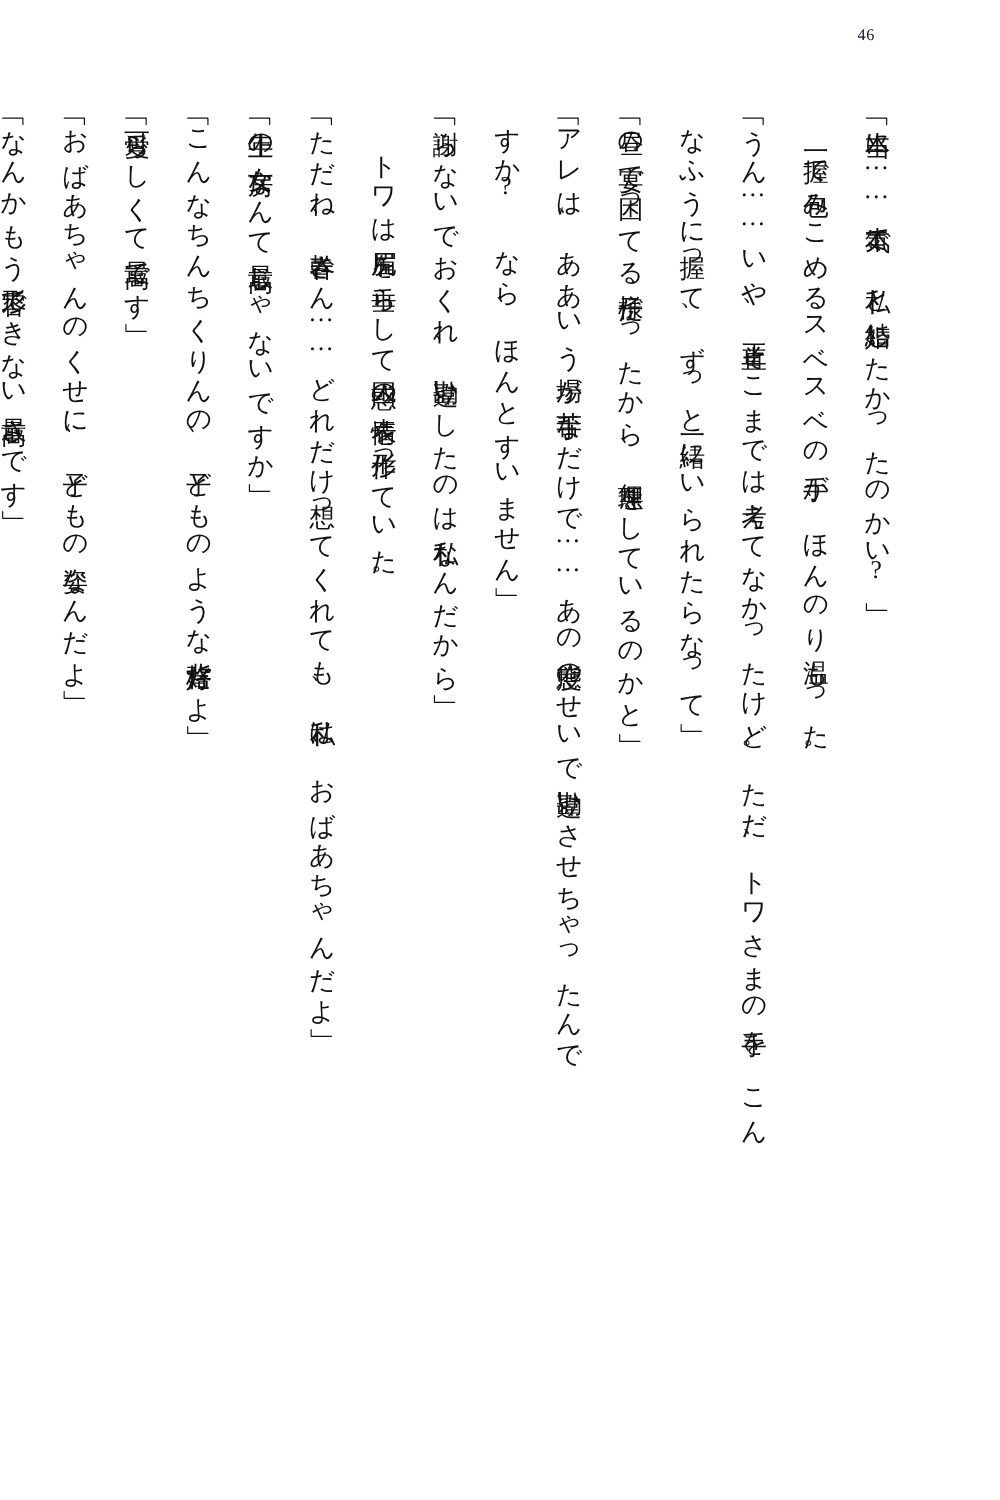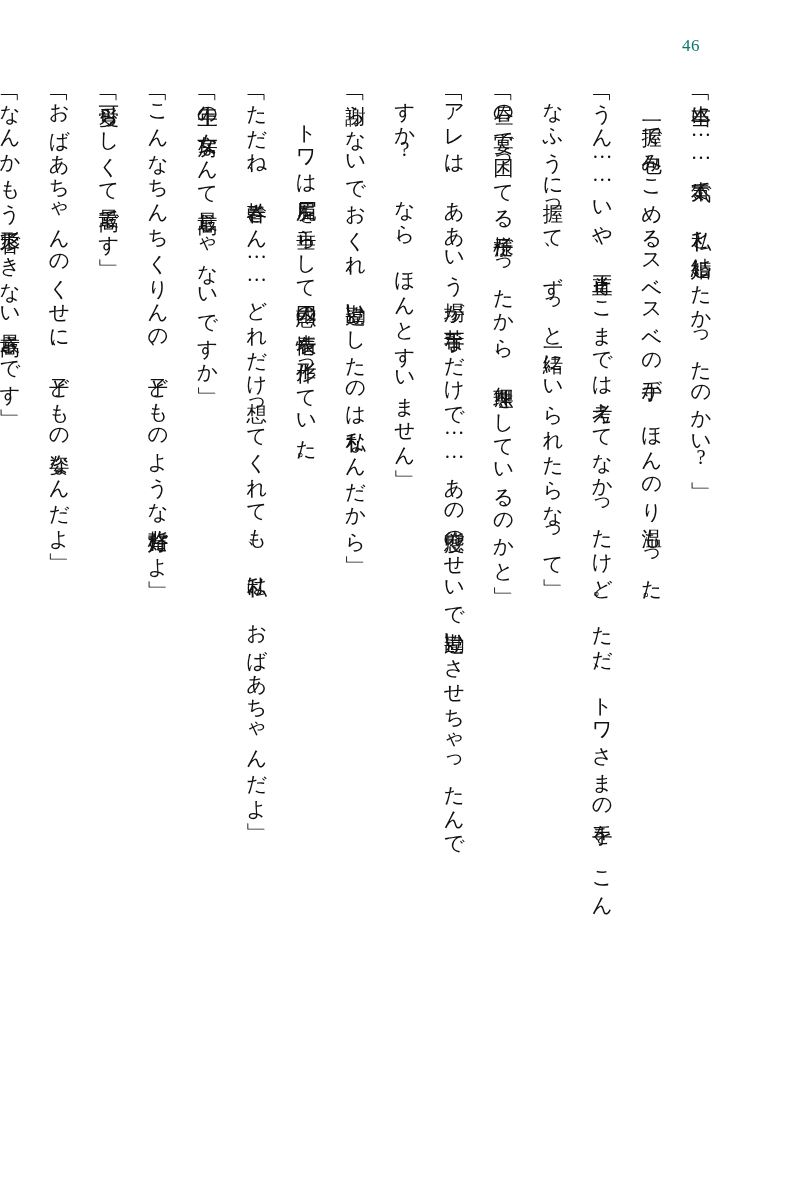--- a/index.html
+++ b/index.html
@@ -17,25 +17,25 @@
   }
   .page {
     position: relative;
     width: 800px;
     height: 1200px;
     box-sizing: border-box;
     background: #fff;
   }
   .page-number {
     position: absolute;
-    top: 36px;
+    top: 20px;
     right: 100px;
-    font-size: 17px;
+    font-size: 13px;
     letter-spacing: 0.5px;
-    color: #0f766e;
+    color: #0f172a;
     font-family: "Liberation Serif", "DejaVu Serif", serif;
   }
   .text-body {
     position: absolute;
     top: 88px;
     left: 52px;
     right: 80px;
     height: 1050px;
     writing-mode: vertical-rl;
     text-orientation: upright;

